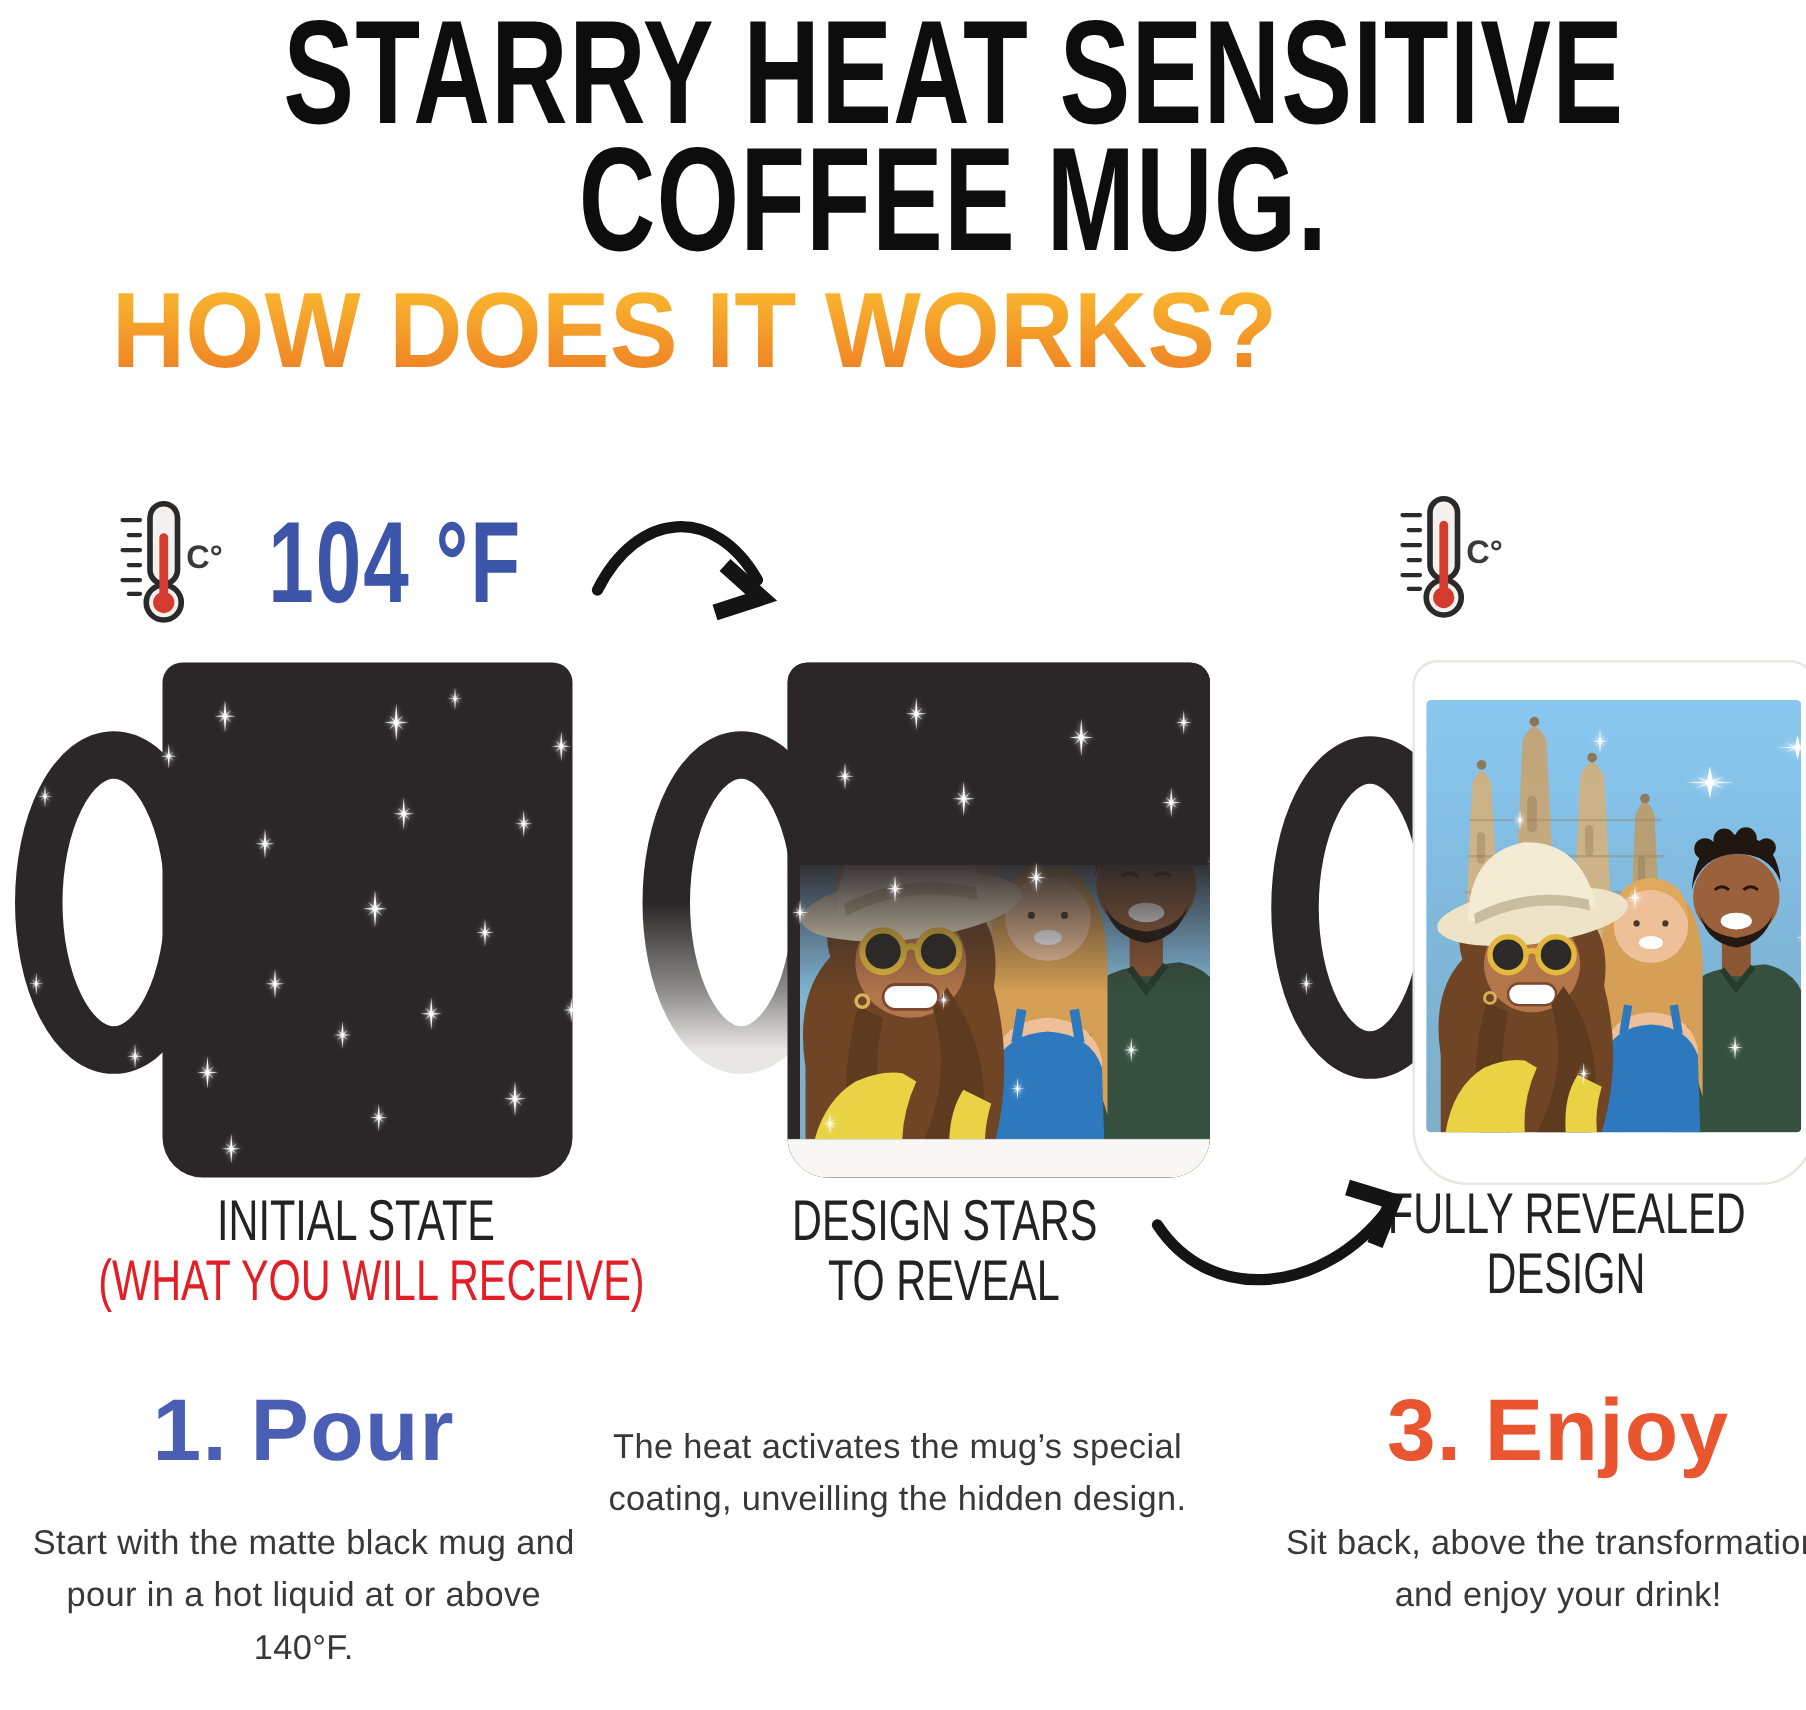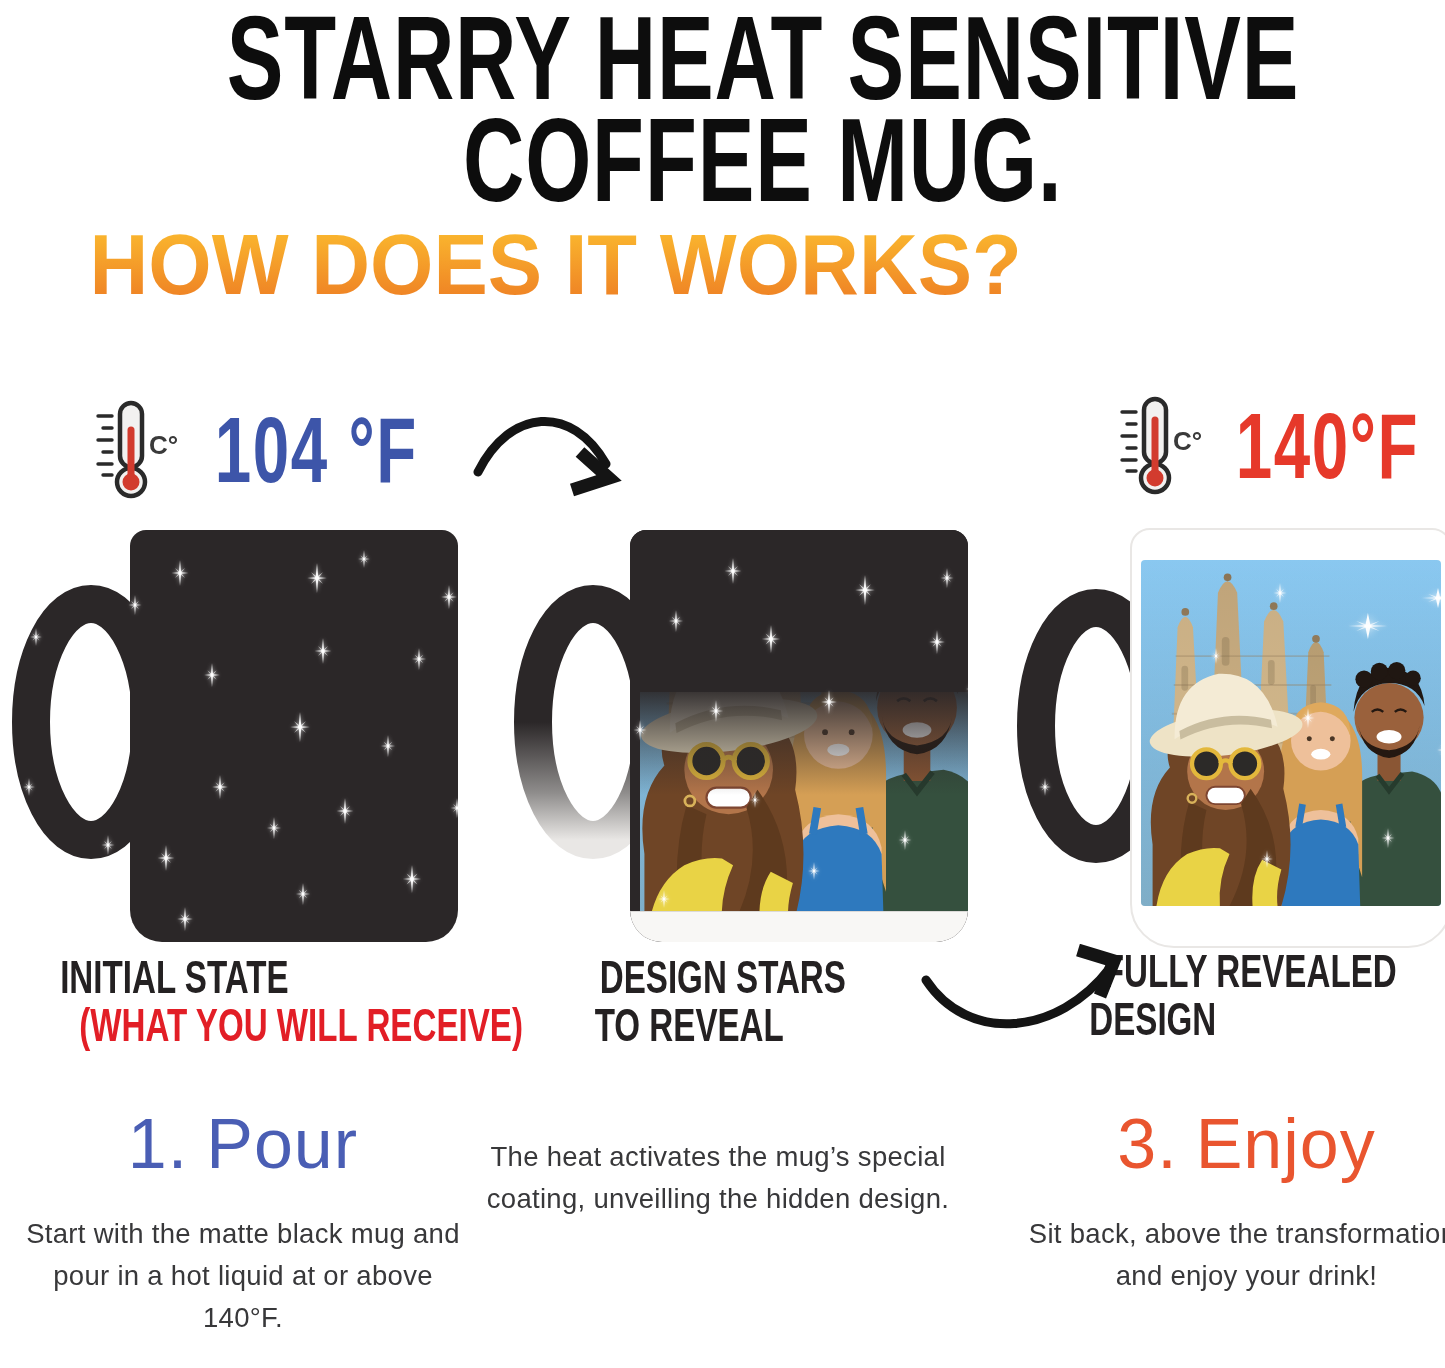--- a/index.html
+++ b/index.html
@@ -49,31 +49,31 @@
         background:linear-gradient(180deg,var(--mug-dark,#2B2728) 0%,var(--mug-dark,#2B2728) 58%,rgba(43,39,40,0) 100%);}
   .base{position:absolute;left:0;right:0;bottom:0;height:30px;background:#F8F7F5;
         border-top:1px solid #DCDAD8;border-radius:0 0 30px 30px;z-index:3;}
   .photo-full{position:absolute;left:9px;right:9px;top:30px;bottom:40px;border-radius:4px;overflow:hidden;}
   .photo-full svg{width:100%;height:100%;display:block;}
 
   .sparkles{position:absolute;inset:0;z-index:5;pointer-events:none;}
   .sparkle{position:absolute;overflow:visible;filter:drop-shadow(0 0 2px rgba(255,255,255,0.85));}
 
   
-  .caption{position:absolute;color:var(--caption-dark,#242122);font-weight:700;}
+  .caption{position:absolute;text-align:center;color:var(--caption-dark,#242122);font-weight:400;}
   .caption .line{display:block;height:48px;}
   .caption .cond{font-size:39px;transform:scale(0.85,1.18);}
   .caption .red{color:var(--caption-red,#E21E26);}
   #caption-1{left:40px;width:490px;top:958px;}
   #caption-2{left:578px;width:355px;top:958px;}
   #caption-3{left:1078px;width:350px;top:952px;}
 
   
   .step{position:absolute;text-align:center;top:1106px;}
-  .step h3{margin:0;font-size:70px;font-weight:400;letter-spacing:1px;line-height:1.1;}
+  .step h3{margin:0;font-size:70px;font-weight:700;letter-spacing:1px;line-height:1.1;}
   .step h3 .num{margin-right:18px;}
   .step p{margin:30px 0 0;font-size:27.5px;line-height:1.52;color:var(--body-text,#38383A);letter-spacing:0.3px;}
   #step-1{left:12px;width:462px;}
   #step-1 h3{color:var(--step1,#4A5EB4);}
   #step-2{left:482px;width:472px;}
   #step-2 h3{color:var(--step2,#2A2A2E);}
   #step-3{left:1024px;width:445px;}
   #step-3 h3{color:var(--step3,#E9552F);}
 </style>
 </head>
@@ -231,23 +231,20 @@
           <line x1="11" y1="54" x2="20" y2="54"></line>
         <line x1="6" y1="66" x2="20" y2="66"></line>
           <line x1="11" y1="77" x2="20" y2="77"></line>
       </g>
       <rect x="28" y="5" width="22" height="64" rx="11" fill="#F2F1F0" stroke="#2A2A2A" stroke-width="4.5"></rect>
       <circle cx="39" cy="84" r="14" fill="#F2F1F0" stroke="#2A2A2A" stroke-width="4.5"></circle>
       <line x1="39" y1="26" x2="39" y2="76" stroke="#D23B2E" stroke-width="7" stroke-linecap="round"></line>
       <circle cx="39" cy="84" r="8.5" fill="#D23B2E"></circle>
       <text x="57" y="56" font-size="26" font-weight="bold" fill="#3A3A3A">C°</text>
     </svg>
-    <div class="value hot">
-      <span class="cond">140°F</span>
-    </div>
   </div>
 
   <svg class="arrow" viewBox="0 0 170 118" width="170" height="118" style="left:468px;top:400px;">
     <path d="M10,72 C 42,8 104,4 138,64" fill="none" stroke="#141414" stroke-width="9" stroke-linecap="round"></path>
     <path d="M112,52 L141,78 L104,90" fill="none" stroke="#141414" stroke-width="13"></path>
   </svg>
 
   <div class="mug" id="mug1">
     <svg class="handle" width="175" height="300" viewBox="0 0 175 300">
       <ellipse cx="88" cy="150" rx="60" ry="118" fill="none" stroke="#2B2728" stroke-width="38"></ellipse>

